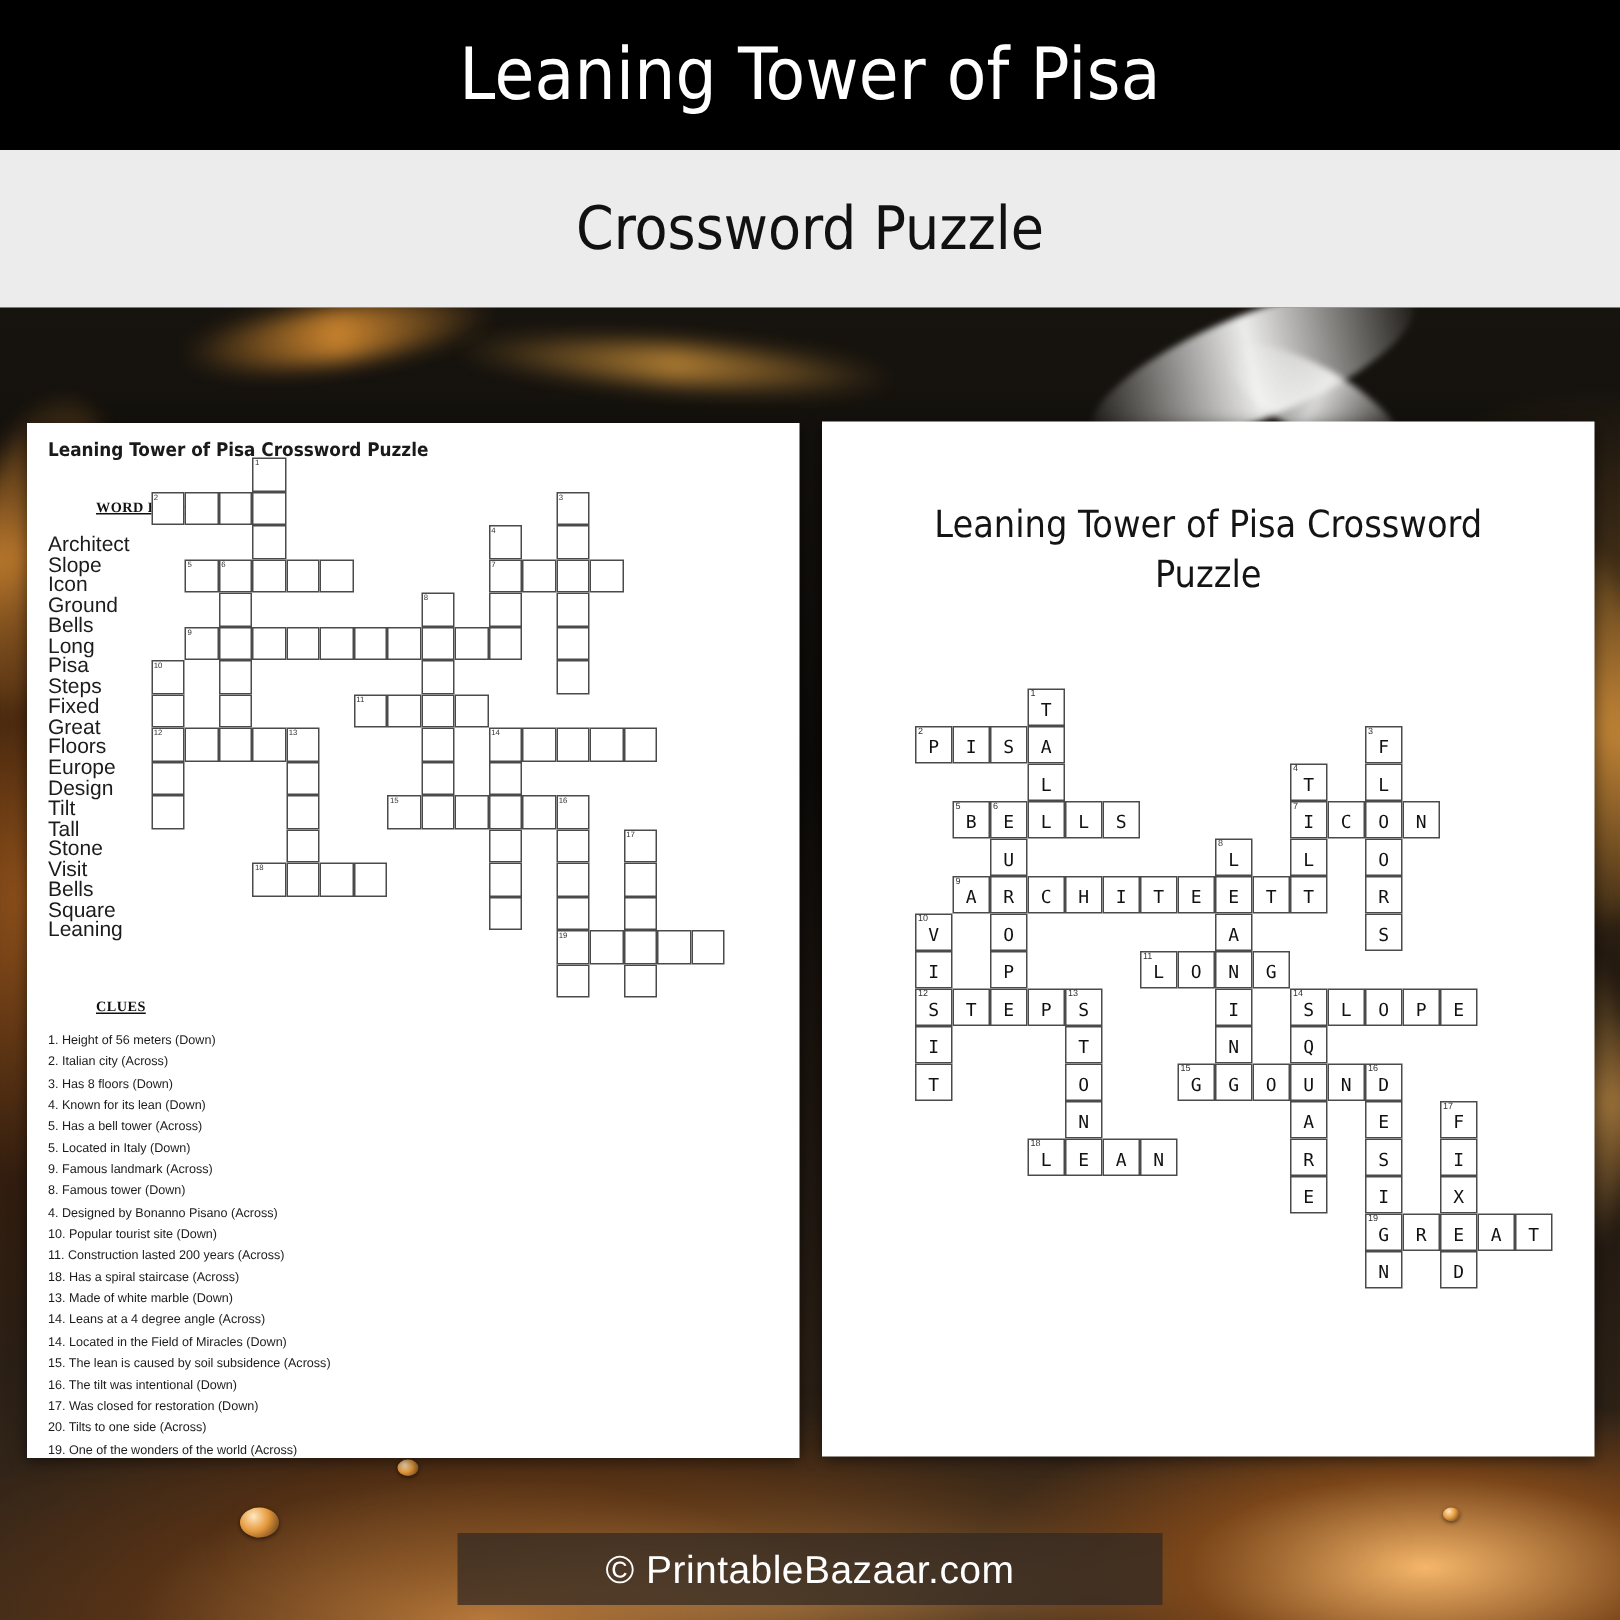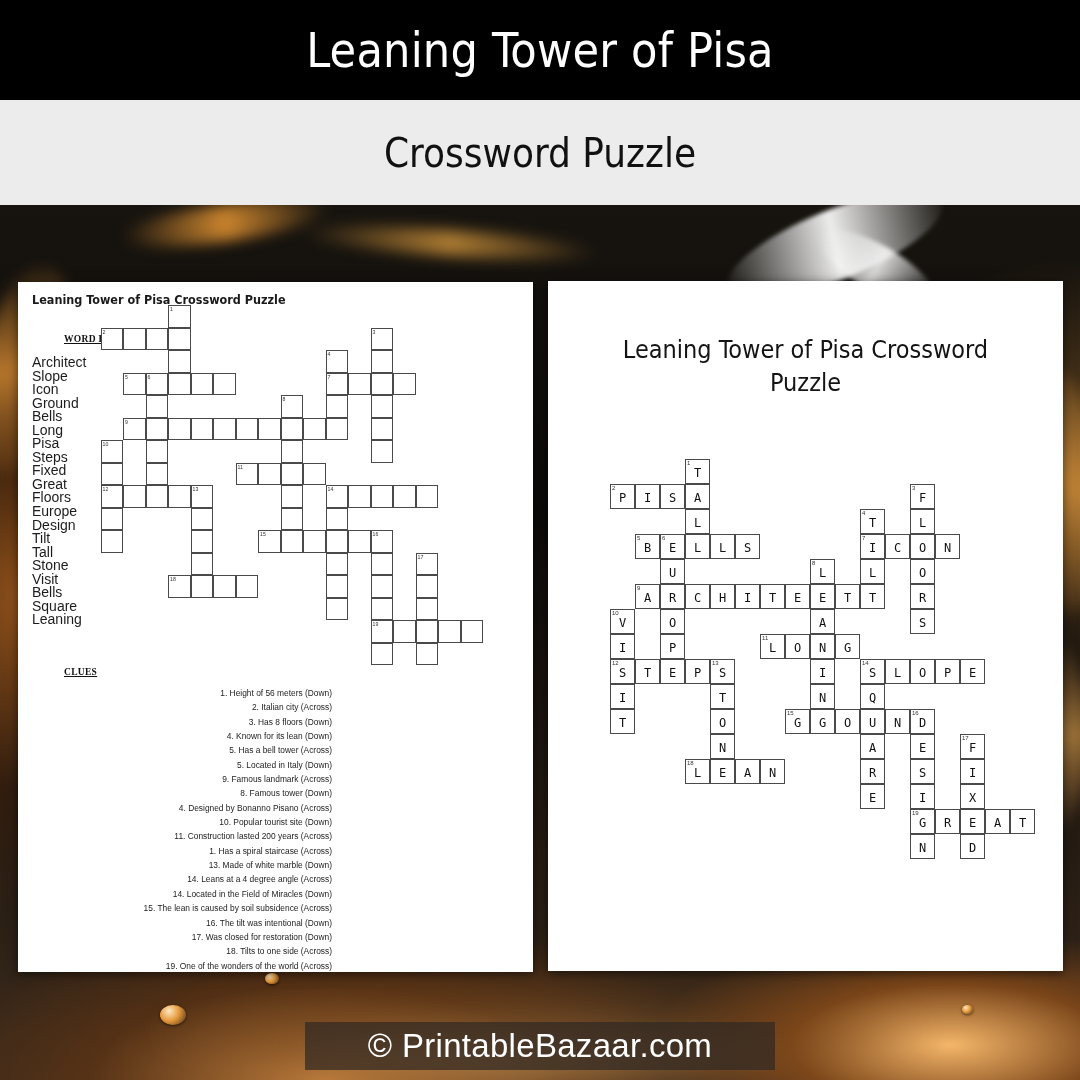--- a/index.html
+++ b/index.html
@@ -52,37 +52,37 @@
   #title-banner .t{color:#fff;font-size:48px;font-weight:400;letter-spacing:.2px;
     font-family:"DejaVu Sans Condensed","Liberation Sans",sans-serif;}
   #subtitle-banner{position:absolute;left:0;top:100px;width:1080px;height:105px;background:#ececec;
     display:flex;align-items:center;justify-content:center;z-index:5;}
   #subtitle-banner .t{color:#111;font-size:40px;font-weight:400;
     font-family:"DejaVu Sans Condensed","Liberation Sans",sans-serif;}
 
   
   #footer{position:absolute;left:305px;top:1022px;width:470px;height:48px;
     background:rgba(48,40,34,.72);display:flex;align-items:center;justify-content:center;z-index:6;}
-  #footer .t{color:#fff;font-size:33px;font-weight:400;letter-spacing:.3px;}
+  #footer .t{color:#fff;font-size:26px;font-weight:400;letter-spacing:.3px;}
 
   
   .page{position:absolute;background:#fff;z-index:4;box-shadow:0 2px 10px rgba(0,0,0,.55);}
   #page-puzzle{left:18px;top:282px;width:515px;height:690px;}
   #page-solution{left:548px;top:281px;width:515px;height:690px;}
 
   
   #puzzle-title{position:absolute;left:14px;top:10px;font-size:12.5px;font-weight:700;color:#1a1a1a;
     font-family:"DejaVu Sans Condensed","Liberation Sans",sans-serif;}
   .sect-head{position:absolute;font-size:9.5px;font-weight:700;color:#111;
     font-family:"Liberation Serif",serif;text-decoration:underline;letter-spacing:.3px;margin-left:32px;}
   #wb-head{left:14px;top:52px;}
   #clues-head{left:14px;top:385px;}
   #wordbank{position:absolute;left:14px;top:74px;width:110px;}
   #wordbank div{font-size:14px;line-height:13.55px;color:#1c1c1c;}
-  #clues{position:absolute;left:14px;top:404px;width:300px;text-align:right;}
+  #clues{position:absolute;left:14px;top:404px;width:300px;}
   #clues div{font-size:8.4px;line-height:14.35px;color:#1c1c1c;}
 
   
   #sol-title{position:absolute;left:40px;top:52px;width:435px;text-align:center;
     font-size:25px;line-height:33px;color:#141414;font-weight:400;
     font-family:"DejaVu Sans Condensed","Liberation Sans",sans-serif;}
   #sol-sub{position:absolute;left:40px;top:128px;width:435px;text-align:center;
     font-size:25px;color:#141414;font-weight:400;
     font-family:"DejaVu Sans Condensed","Liberation Sans",sans-serif;}
 
@@ -156,28 +156,28 @@
       <div>2. Italian city (Across)</div>
       <div>3. Has 8 floors (Down)</div>
       <div>4. Known for its lean (Down)</div>
       <div>5. Has a bell tower (Across)</div>
       <div>5. Located in Italy (Down)</div>
       <div>9. Famous landmark (Across)</div>
       <div>8. Famous tower (Down)</div>
       <div>4. Designed by Bonanno Pisano (Across)</div>
       <div>10. Popular tourist site (Down)</div>
       <div>11. Construction lasted 200 years (Across)</div>
-      <div>1. Has a spiral staircase (Across)</div>
+      <div>18. Has a spiral staircase (Across)</div>
       <div>13. Made of white marble (Down)</div>
       <div>14. Leans at a 4 degree angle (Across)</div>
       <div>14. Located in the Field of Miracles (Down)</div>
       <div>15. The lean is caused by soil subsidence (Across)</div>
       <div>16. The tilt was intentional (Down)</div>
       <div>17. Was closed for restoration (Down)</div>
-      <div>18. Tilts to one side (Across)</div>
+      <div>20. Tilts to one side (Across)</div>
       <div>19. One of the wonders of the world (Across)</div>
     </div>
   <div class="grid" id="grid-puzzle" style="left: 60px; top: 23px;">
       <div class="cell" style="left: 90px; top: 0px;">
         <span class="num">1</span>
       </div>
       <div class="cell" style="left: 90px; top: 22.5px;"></div>
       <div class="cell" style="left: 90px; top: 45px;"></div>
       <div class="cell" style="left: 90px; top: 67.5px;"></div>
       <div class="cell" style="left: 22.5px; top: 22.5px;">

